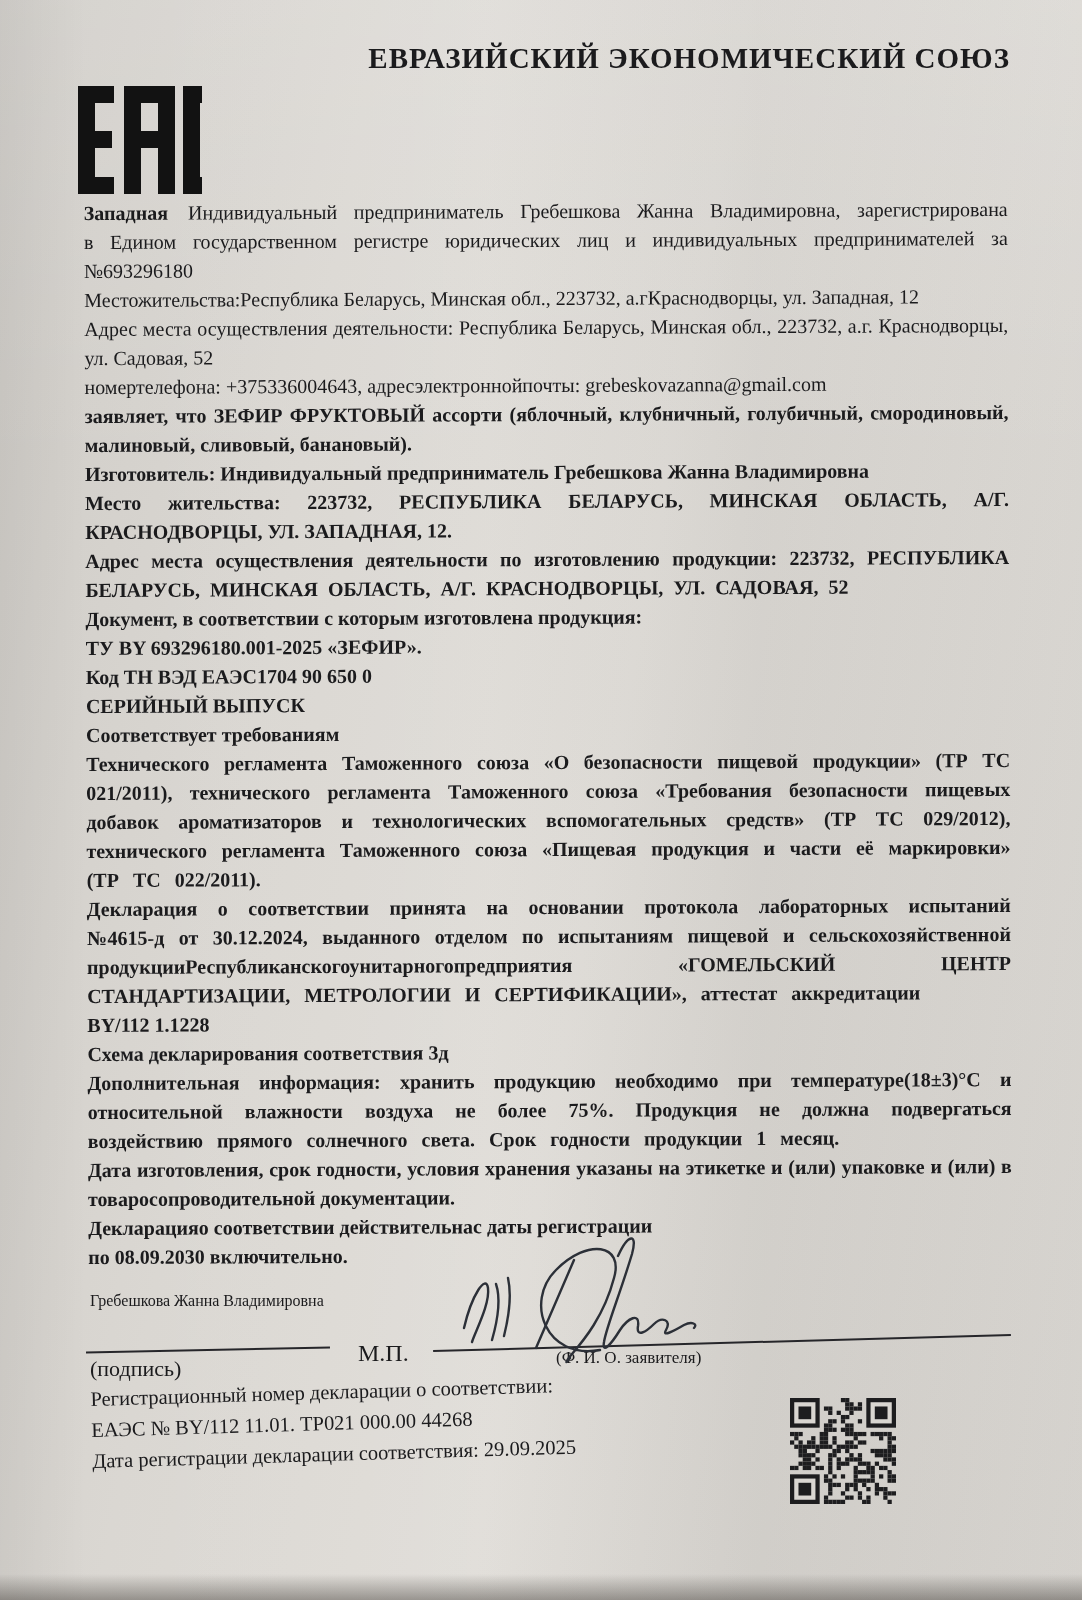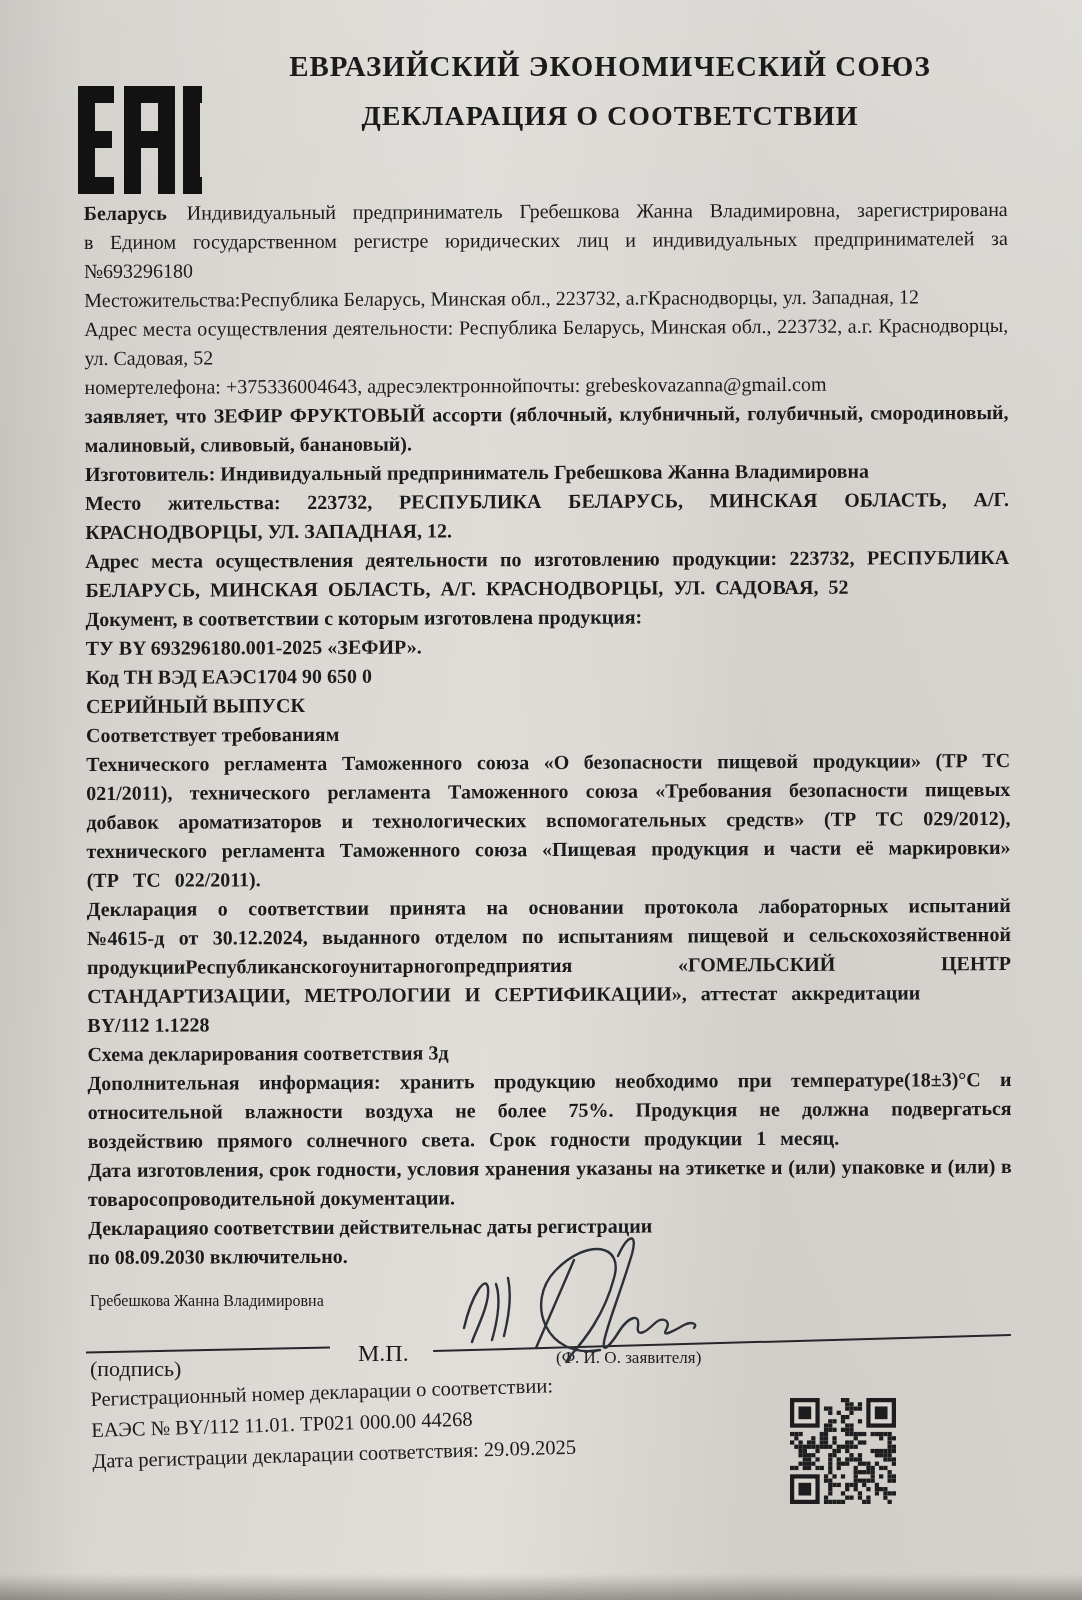--- a/index.html
+++ b/index.html
@@ -21,21 +21,21 @@
     pointer-events:none;
   }
   .page::before { 
     content:""; position:absolute; inset:0;
     background: linear-gradient(90deg, rgba(0,0,0,0.05) 0%, rgba(0,0,0,0) 8%, rgba(255,255,255,0.05) 45%, rgba(0,0,0,0.04) 70%, rgba(255,255,255,0.06) 100%);
     pointer-events:none;
   }
 
   .eac-logo { position:absolute; left:76px; top:84px; width:126px; height:112px; }
 
-  .header { position:absolute; left:210px; width:800px; top:50px; text-align:center; }
+  .header { position:absolute; left:210px; width:800px; top:42px; text-align:right; }
   .header .union { font-size:29px; font-weight:700; letter-spacing:1px; white-space:nowrap; }
   .header .title { font-size:28px; font-weight:700; letter-spacing:1px; margin-top:17px; white-space:nowrap; }
 
   .body-text {
     position:absolute; left:86px; top:197px; width:924px;
     font-size:20px; line-height:29px; text-align:justify;
     transform: rotate(-0.25deg);
   }
   .body-text p { margin:0; }
   .b  { font-weight:700; }
@@ -81,25 +81,24 @@
       <rect x="65" y="47" width="17" height="17"></rect>
 
       <rect x="107" y="2" width="17" height="108"></rect>
       <rect x="107" y="2" width="19" height="17" transform="translate(0,0)"></rect>
       <rect x="107" y="93" width="19" height="17"></rect>
     </g>
   </svg>
 
   <div class="header">
     <div class="union">ЕВРАЗИЙСКИЙ ЭКОНОМИЧЕСКИЙ СОЮЗ</div>
-    <div class="title">ДЕКЛАРАЦИЯ О СООТВЕТСТВИИ</div>
   </div>
 
   <div class="body-text">
-    <p class="stretch"><span class="lbl">Беларусь</span><span>Индивидуальный предприниматель Гребешкова Жанна Владимировна, зарегистрирована в Едином государственном регистре юридических лиц и индивидуальных предпринимателей за №693296180</span></p>
+    <p class="stretch"><span class="lbl">Западная</span><span>Индивидуальный предприниматель Гребешкова Жанна Владимировна, зарегистрирована в Едином государственном регистре юридических лиц и индивидуальных предпринимателей за №693296180</span></p>
     <p>Местожительства:Республика Беларусь, Минская обл., 223732, а.гКраснодворцы, ул. Западная, 12</p>
     <p>Адрес места осуществления деятельности: Республика Беларусь, Минская обл., 223732, а.г. Краснодворцы, ул. Садовая, 52</p>
     <p>номертелефона: +375336004643, адресэлектроннойпочты: grebeskovazanna@gmail.com</p>
     <p class="b">заявляет, что ЗЕФИР ФРУКТОВЫЙ ассорти (яблочный, клубничный, голубичный, смородиновый, малиновый, сливовый, банановый).</p>
     <p class="b">Изготовитель: Индивидуальный предприниматель Гребешкова Жанна Владимировна</p>
     <p class="b">Место жительства: 223732, РЕСПУБЛИКА БЕЛАРУСЬ, МИНСКАЯ ОБЛАСТЬ, А/Г. КРАСНОДВОРЦЫ, УЛ. ЗАПАДНАЯ, 12.</p>
     <p class="b caps-stretch">Адрес места осуществления деятельности по изготовлению продукции: 223732, РЕСПУБЛИКА БЕЛАРУСЬ, МИНСКАЯ ОБЛАСТЬ, А/Г. КРАСНОДВОРЦЫ, УЛ. САДОВАЯ, 52</p>
     <p class="b">Документ, в соответствии с которым изготовлена продукция:</p>
     <p class="b">ТУ BY 693296180.001-2025 «ЗЕФИР».</p>
     <p class="b">Код ТН ВЭД ЕАЭС1704 90 650 0</p>

